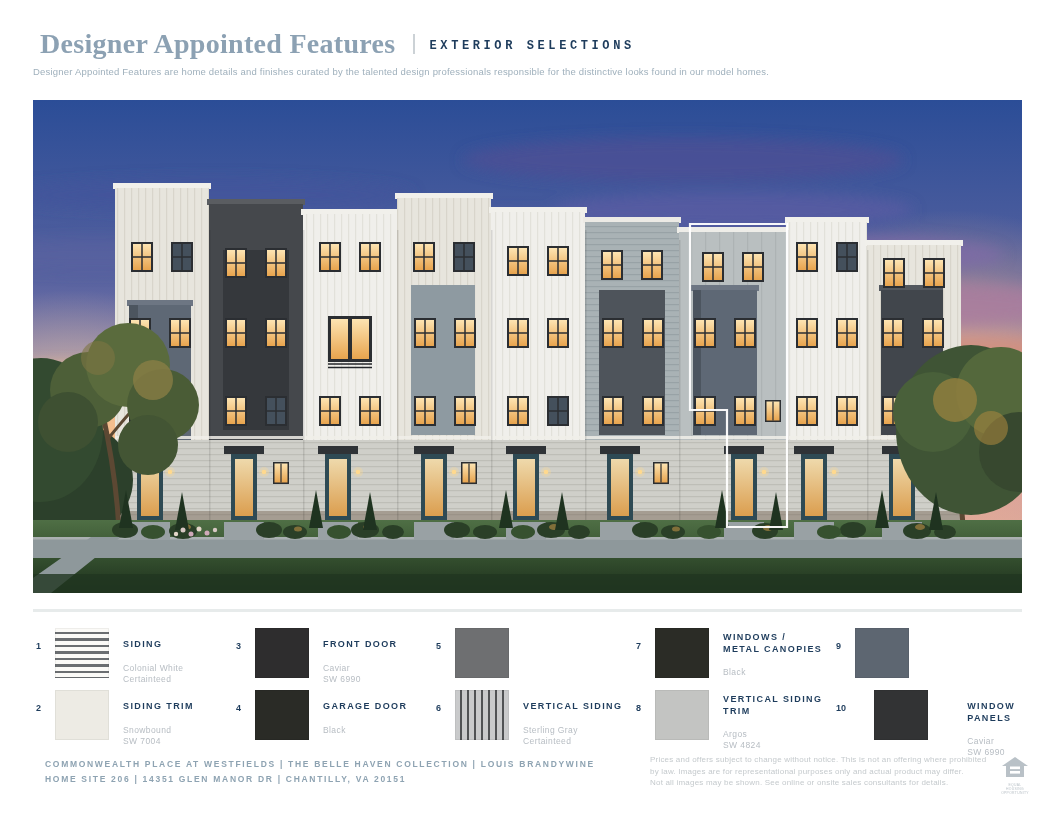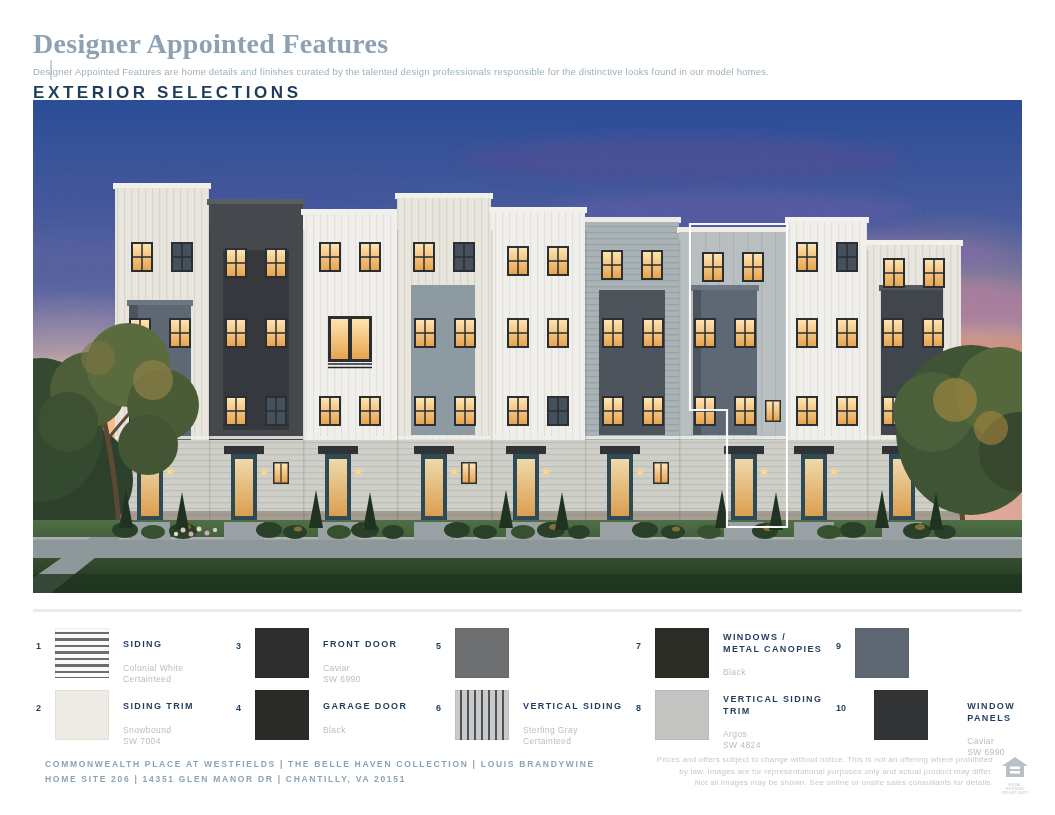--- a/index.html
+++ b/index.html
@@ -1,44 +1,44 @@
 <!DOCTYPE html>
 <html><head>
 <meta charset="utf-8">
 <style>
   html,body{margin:0;padding:0;background:#ffffff;}
   body{width:1055px;height:815px;position:relative;font-family:"Liberation Sans",sans-serif;overflow:hidden;}
   .abs{position:absolute;}
   .pre{white-space:pre-line;}
 
   
-  .title-row{left:33px;top:28px;display:flex;align-items:flex-start;flex-direction:column;}
+  .title-row{left:40px;top:28px;display:flex;align-items:center;}
   .main-title{font-family:"Liberation Serif",serif;font-weight:700;font-size:28px;color:#8ca1b3;letter-spacing:.3px;}
   .title-bar{width:2px;height:20px;background:#ccd2d6;margin:0 15px 0 17px;}
-  .sub-title{font-size:17px;font-weight:700;color:#1e3c5c;letter-spacing:3.6px;padding-top:3px;}
+  .sub-title{font-size:12px;font-weight:700;color:#1e3c5c;letter-spacing:3.6px;padding-top:3px;font-family:Liberation Mono, monospace;}
   .description{left:33px;top:66px;font-size:9.5px;color:#9fb0bc;letter-spacing:.2px;}
 
   
   .scene{left:33px;top:100px;width:989px;height:493px;}
   .divider{left:33px;top:609px;width:989px;height:3px;background:#e7ebeb;}
 
   
   .legend-item{display:flex;align-items:flex-start;width:198px;}
   .legend-num{width:19px;font-size:9px;font-weight:700;color:#1e3c5c;padding-top:13px;}
   .swatch{width:54px;height:50px;flex:none;box-shadow:inset 0 0 0 1px rgba(0,0,0,.05);}
   .pat-h{background-image:repeating-linear-gradient(180deg,#fbfaf7 0,#fbfaf7 4px,#6b6e71 4px,#6b6e71 6.5px);}
   .pat-v{background-image:repeating-linear-gradient(90deg,#c9cacb 0,#c9cacb 5px,#505254 5px,#505254 7px);}
   .legend-text{margin-left:14px;padding-top:11px;}
   .legend-text.up{padding-top:4px;}
   .legend-label{font-size:9px;font-weight:700;color:#1e3c5c;letter-spacing:1.4px;line-height:11.5px;}
   .legend-sub{font-size:8.5px;color:#b7bdc3;letter-spacing:.4px;line-height:11px;margin-top:12px;}
 
   
   .footer{left:36px;top:757px;font-size:8.5px;font-weight:700;color:#8ea3b2;letter-spacing:1.7px;line-height:15px;margin-left:9px;}
-  .disclaimer{left:650px;top:754px;width:343px;text-align:right;font-size:8px;color:#c5cacd;line-height:11.5px;letter-spacing:.2px;}
+  .disclaimer{left:650px;top:754px;width:343px;font-size:8px;color:#c5cacd;line-height:11.5px;letter-spacing:.2px;}
   .eho{left:999px;top:756px;width:32px;text-align:center;}
   .eho-label{font-size:3.4px;color:#b9c1c7;line-height:4px;letter-spacing:.3px;margin-top:1px;}
 </style>
 </head>
 <body>
 
 <div class="abs title-row">
   <div class="main-title">Designer Appointed Features</div>
   <div class="title-bar"></div>
   <div class="sub-title">EXTERIOR SELECTIONS</div>

